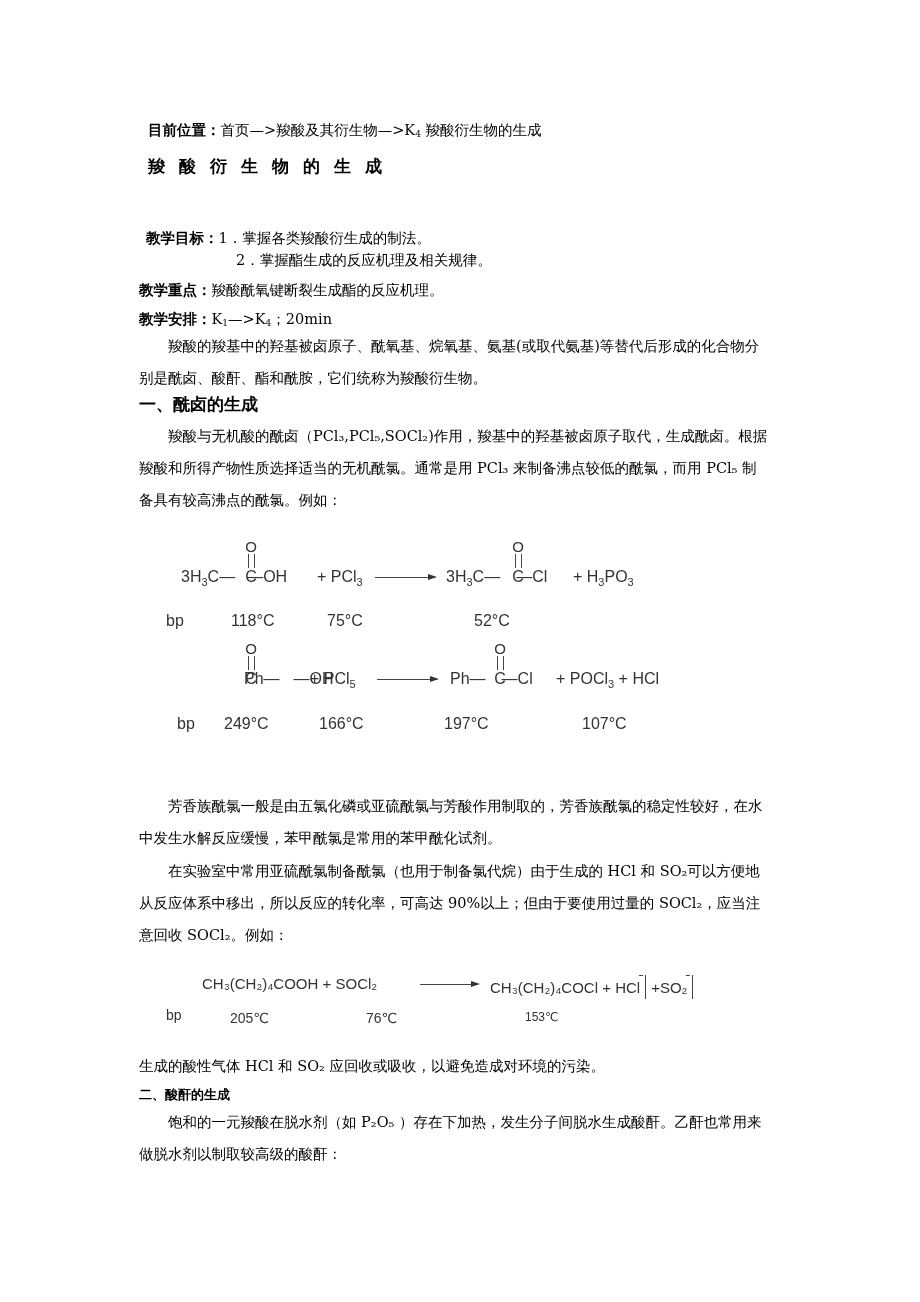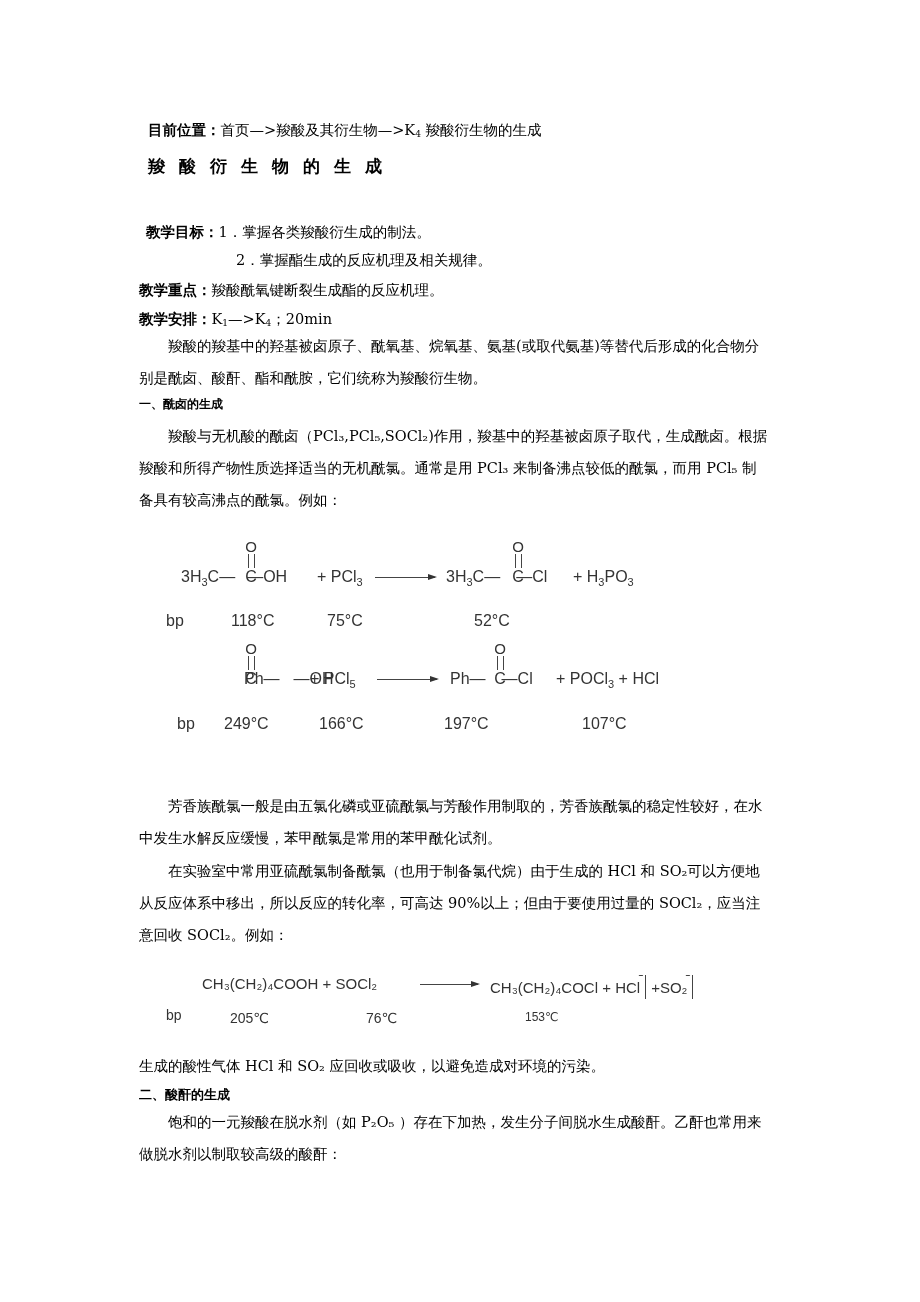--- a/index.html
+++ b/index.html
@@ -27,36 +27,36 @@
 </style>
 </head>
 <body>
 
 <div class="abs t" style="left:148px;top:120px;">
   <span class="b">目前位置：</span><span>首页—&gt;羧酸及其衍生物—&gt;K</span><span class="sub">4</span><span> 羧酸衍生物的生成</span>
 </div>
 
 <div class="abs title" style="left:148px;top:155px;">羧酸衍生物的生成</div>
 
-<div class="abs t" style="left:146px;top:222px;">
+<div class="abs t" style="left:146px;top:228px;">
   <span class="b">教学目标：</span><span>1．掌握各类羧酸衍生成的制法。</span>
 </div>
 <div class="abs t" style="left:236px;top:250px;">2．掌握酯生成的反应机理及相关规律。</div>
 
 <div class="abs t" style="left:139px;top:280px;text-align:right;">
   <span class="b">教学重点：</span><span>羧酸酰氧键断裂生成酯的反应机理。</span>
 </div>
 
 <div class="abs t" style="left:139px;top:309px;">
   <span class="b">教学安排：</span><span>K</span><span class="sub">1</span><span>—&gt;K</span><span class="sub">4</span><span>；20min</span>
 </div>
 
 <div class="para" style="left:139px;top:330px;">羧酸的羧基中的羟基被卤原子、酰氧基、烷氧基、氨基(或取代氨基)等替代后形成的化合物分别是酰卤、酸酐、酯和酰胺，它们统称为羧酸衍生物。</div>
 
-<div class="abs t b" style="left:139px;top:394px;font-size:12px;">一、酰卤的生成</div>
+<div class="abs t b" style="left:139px;top:394px;font-size:17px;">一、酰卤的生成</div>
 
 <div class="para" style="left:139px;top:420px;">羧酸与无机酸的酰卤（PCl₃,PCl₅,SOCl₂)作用，羧基中的羟基被卤原子取代，生成酰卤。根据羧酸和所得产物性质选择适当的无机酰氯。通常是用 PCl₃ 来制备沸点较低的酰氯，而用 PCl₅ 制备具有较高沸点的酰氯。例如：</div>
 
 <div>
   <div class="chem" style="left:181px;top:568px;">
     <span>3H</span><sub>3</sub><span>C—</span><span style="display:inline-block;width:12px;"></span><span>—OH</span>
   </div>
   <div class="carbonyl chem" style="left:243px;top:540px;width:16px;">
     <span class="o">O</span><span class="dbl"></span><span>C</span>
   </div>

